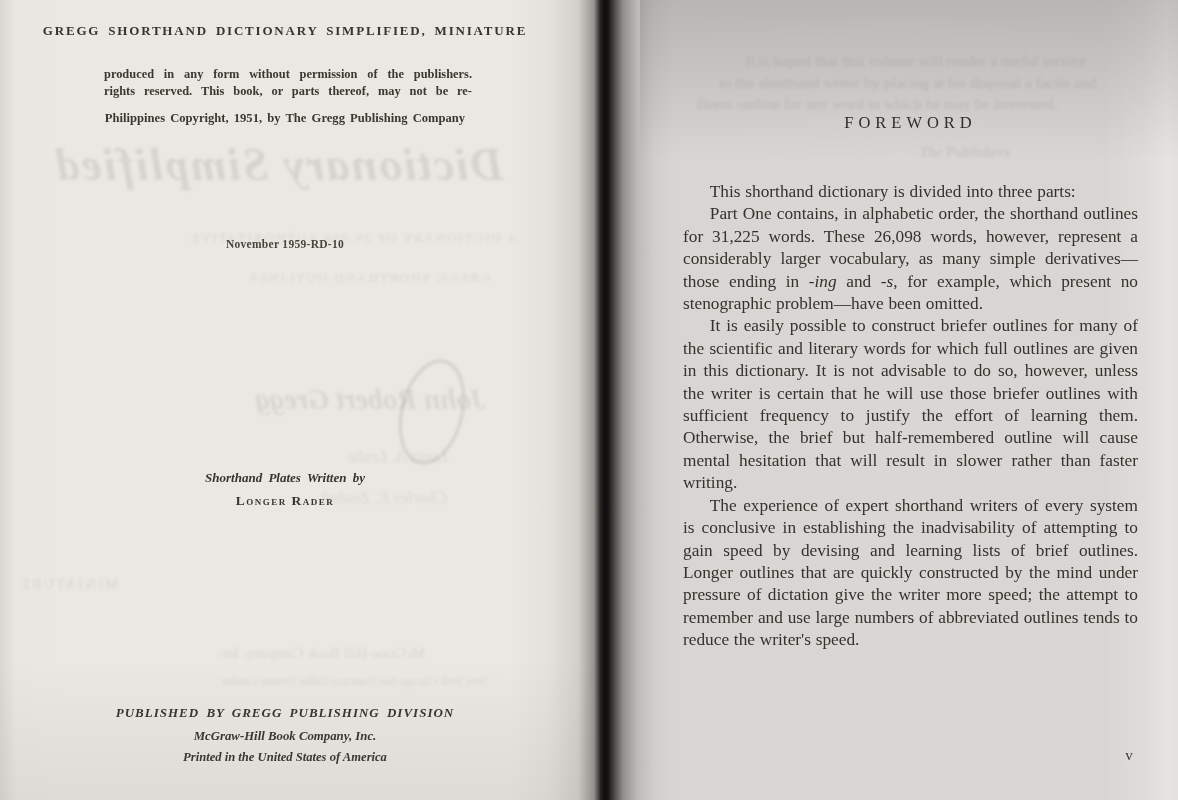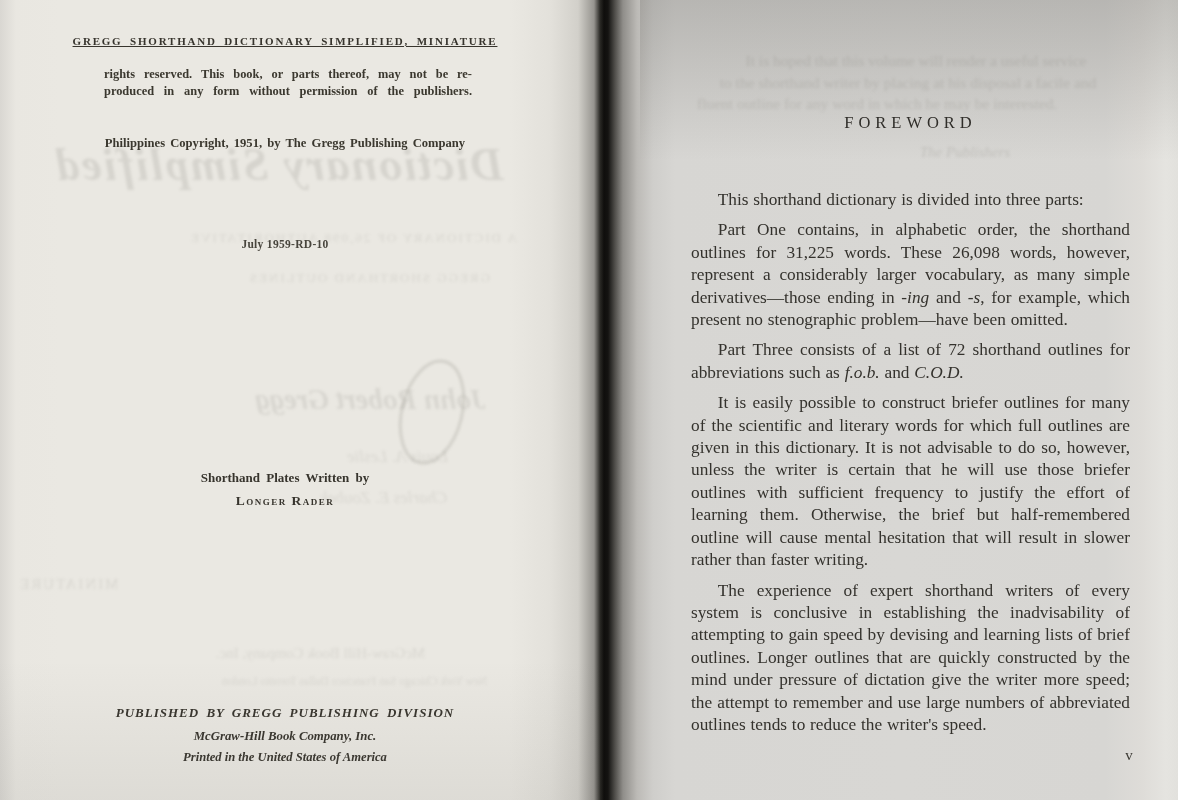--- a/index.html
+++ b/index.html
@@ -13,27 +13,27 @@
       #bcbab6 637px, #cfcecb 653px, #d7d6d3 675px, #d8d7d4 900px,
       #d7d6d3 1105px, #dedcd8 1142px, #e5e4e0 1166px, #e2e1dd 1178px);
   }
   .shade-top-right { position:absolute; left:640px; top:0; width:538px; height:175px;
     background:linear-gradient(180deg, rgba(92,90,86,.26), rgba(92,90,86,0) 92%); pointer-events:none; }
   .shade-bottom-left { position:absolute; left:0; top:660px; width:600px; height:140px;
     background:linear-gradient(180deg, rgba(110,108,104,0), rgba(110,108,104,.10)); pointer-events:none; }
 
   
   .lp-center { position:absolute; left:30px; width:510px; text-align:center; color:#37342d; }
-  .lp-title { top:35px; font-size:11px; font-weight:bold; letter-spacing:1.8px; word-spacing:3px;text-decoration:underline; }
+  .lp-title { top:23px; font-size:13px; font-weight:bold; letter-spacing:1.8px; word-spacing:3px; }
   .copyright { position:absolute; left:104px; top:66px; width:368px;
     font-size:12.4px; font-weight:bold; line-height:16.8px; color:#3b382f; word-spacing:2.5px; }
   .copyright div { text-align:justify; text-align-last:justify; }
-  .phil { top:134px; font-size:12.6px; font-weight:bold; line-height:18px; color:#3b382f; word-spacing:2px; }
+  .phil { top:109px; font-size:12.6px; font-weight:bold; line-height:18px; color:#3b382f; word-spacing:2px; }
   .july { top:238px; font-size:11.5px; font-weight:bold; color:#48453d; letter-spacing:.3px; }
-  .plates { top:470px; font-size:13px; font-weight:bold; word-spacing:3px; }
+  .plates { top:470px; font-size:13px; font-weight:bold; font-style:italic; word-spacing:3px; }
   .rader { top:493px; font-size:13.5px; font-weight:bold; font-variant:small-caps; letter-spacing:1.5px; }
   .pub1 { top:705px; font-size:13px; font-weight:bold; font-style:italic; letter-spacing:1px; word-spacing:3px; }
   .pub2 { top:729px; font-size:12.8px; font-weight:bold; font-style:italic; }
   .pub3 { top:750px; font-size:12.6px; font-weight:bold; font-style:italic; }
 
   
   .ghost { position:absolute; color:#8f8d86; filter:blur(1.6px); white-space:nowrap; pointer-events:none; }
   .mirror { transform:scaleX(-1); }
   .g-script { left:5px; top:138px; width:548px; text-align:center; font-size:46px;
     font-style:italic; font-weight:bold; opacity:.22; letter-spacing:2px; }
@@ -52,21 +52,21 @@
   .g-r1 { left:712px; top:52px;  width:408px; text-align:center; font-size:15.5px; }
   .g-r2 { left:692px; top:74px;  width:432px; text-align:center; font-size:15.5px; }
   .g-r3 { left:697px; top:95px;  width:352px; text-align:center; font-size:15.5px; }
   .g-r4 { left:905px; top:144px; width:120px; text-align:center; font-size:15px; font-style:italic; }
 
   
   .fw-title { position:absolute; left:683px; top:113px; width:455px; text-align:center;
     font-size:16.5px; letter-spacing:5px; color:#2c2a26; }
   .fw-body { position:absolute; left:683px; top:181px; width:455px;
     font-size:17.3px; line-height:22.4px; color:#34322d; text-align:justify; word-spacing:.5px; }
-  .fw-body p { margin:8px; text-indent:1.55em; }
+  .fw-body p { margin:0; text-indent:1.55em; }
   .page-num { position:absolute; left:1118px; top:747px; width:22px; text-align:center;
     font-size:15px; color:#3c3a34; }
 </style>
 </head>
 <body>
 
 <div class="spread">
 
   <div>
 
@@ -79,29 +79,29 @@
     </svg>
     <div class="ghost g-name1 mirror">Louis A. Leslie</div>
     <div class="ghost g-name2 mirror">Charles E. Zoubek</div>
     <div class="ghost g-mini mirror">MINIATURE</div>
     <div class="ghost g-mcgraw mirror">McGraw-Hill Book Company, Inc.</div>
     <div class="ghost g-cities mirror">New York   Chicago   San Francisco   Dallas   Toronto   London</div>
 
     <div class="lp-center lp-title">GREGG SHORTHAND DICTIONARY SIMPLIFIED, MINIATURE</div>
 
     <div class="copyright">
+      <div>produced in any form without permission of the publishers.</div>
       <div>rights reserved. This book, or parts thereof, may not be re-</div>
-      <div>produced in any form without permission of the publishers.</div>
     </div>
 
     <div class="lp-center phil">
       <div>Philippines Copyright, 1951, by The Gregg Publishing Company</div>
     </div>
 
-    <div class="lp-center july">July 1959-RD-10</div>
+    <div class="lp-center july">November 1959-RD-10</div>
 
     <div class="lp-center plates">Shorthand Plates Written by</div>
     <div class="lp-center rader">Longer Rader</div>
 
     <div class="lp-center pub1">PUBLISHED BY GREGG PUBLISHING DIVISION</div>
     <div class="lp-center pub2">McGraw-Hill Book Company, Inc.</div>
     <div class="lp-center pub3">Printed in the United States of America</div>
   </div>
 
   <div style="position:absolute;left:594px;top:0;width:32px;height:800px;"></div>
@@ -111,21 +111,20 @@
     <div class="ghost rg-ghost g-r1">It is hoped that this volume will render a useful service</div>
     <div class="ghost rg-ghost g-r2">to the shorthand writer by placing at his disposal a facile and</div>
     <div class="ghost rg-ghost g-r3">fluent outline for any word in which he may be interested.</div>
     <div class="ghost rg-ghost g-r4">The Publishers</div>
 
     <div class="fw-title">FOREWORD</div>
 
     <div class="fw-body">
       <p>This shorthand dictionary is divided into three parts:</p>
       <p><span>Part One contains, in alphabetic order, the shorthand outlines for 31,225 words. These 26,098 words, however, represent a considerably larger vocabulary, as many simple derivatives—those ending in </span><i>-ing</i><span> and </span><i>-s</i><span>, for example, which present no stenographic problem—have been omitted.</span></p>
-      <p><span>Part Three consists of a list of 72 shorthand outlines for abbreviations such as </span><i>f.o.b.</i><span> and </span><i>C.O.D.</i></p>
       <p>It is easily possible to construct briefer outlines for many of the scientific and literary words for which full outlines are given in this dictionary. It is not advisable to do so, however, unless the writer is certain that he will use those briefer outlines with sufficient frequency to justify the effort of learning them. Otherwise, the brief but half-remembered outline will cause mental hesitation that will result in slower rather than faster writing.</p>
       <p>The experience of expert shorthand writers of every system is conclusive in establishing the inadvisability of attempting to gain speed by devising and learning lists of brief outlines. Longer outlines that are quickly constructed by the mind under pressure of dictation give the writer more speed; the attempt to remember and use large numbers of abbreviated outlines tends to reduce the writer's speed.</p>
     </div>
 
     <div class="page-num">v</div>
   </div>
 
   <div class="shade-top-right"></div>
   <div class="shade-bottom-left"></div>
 </div>

